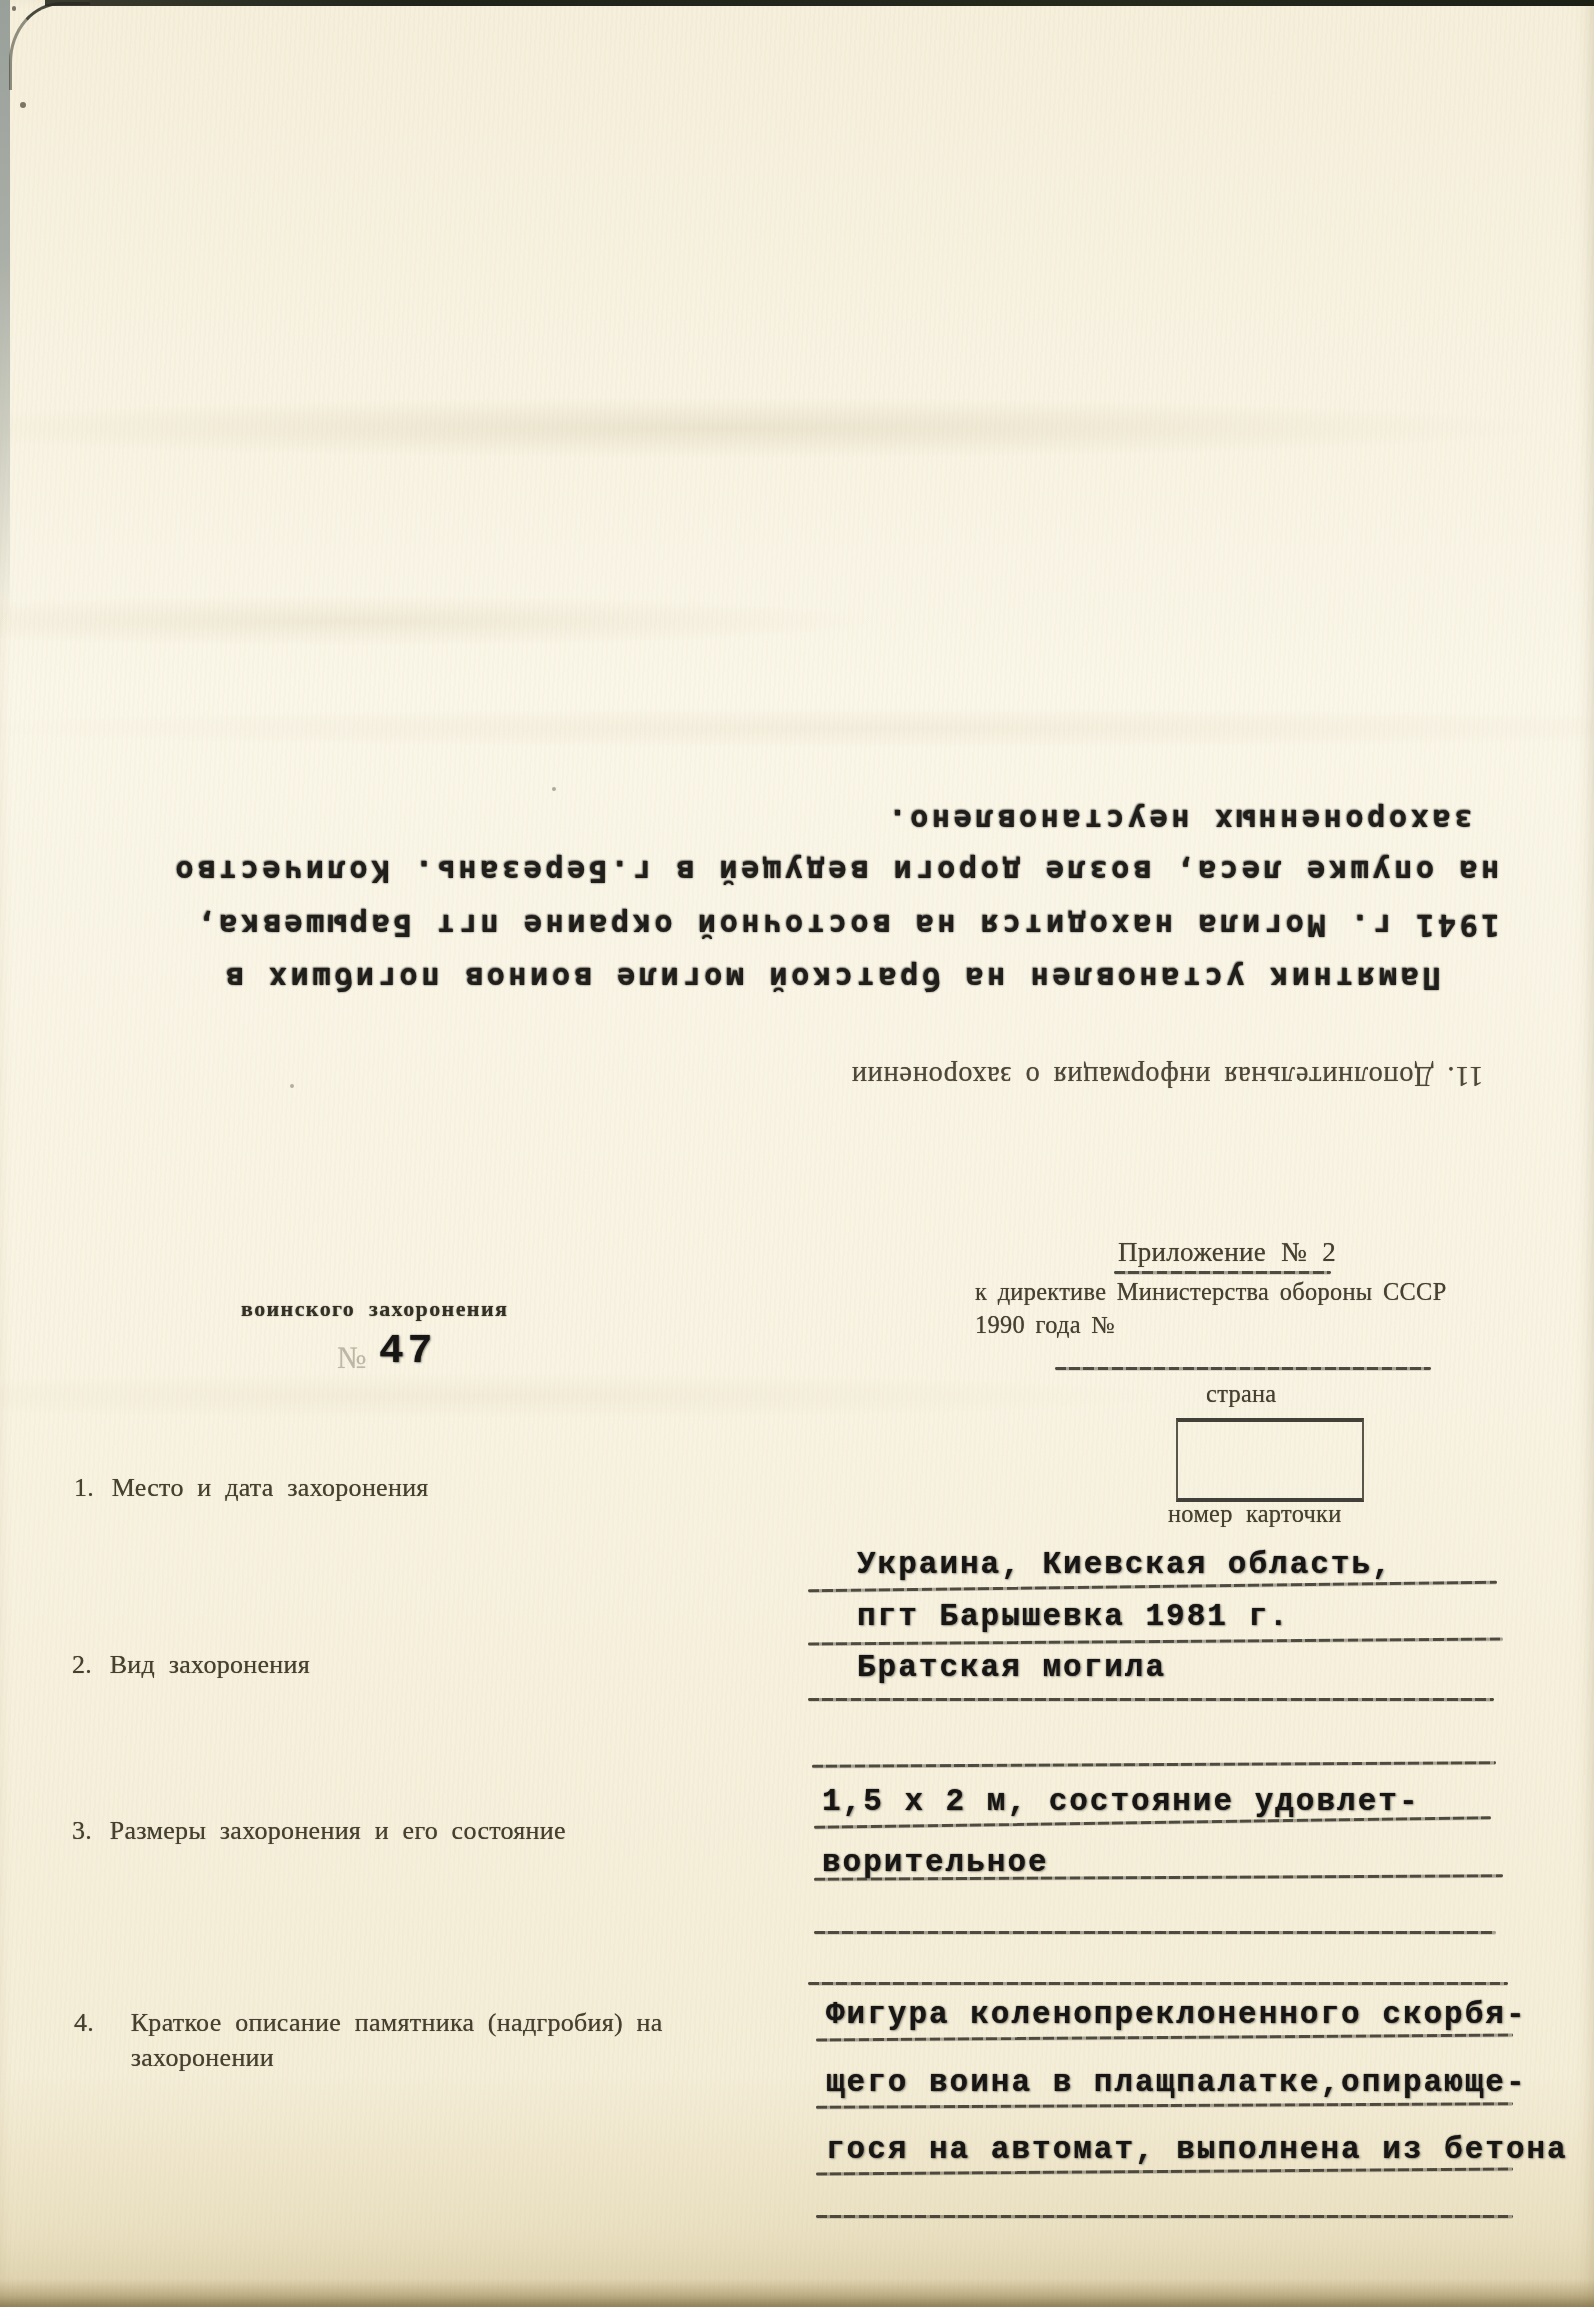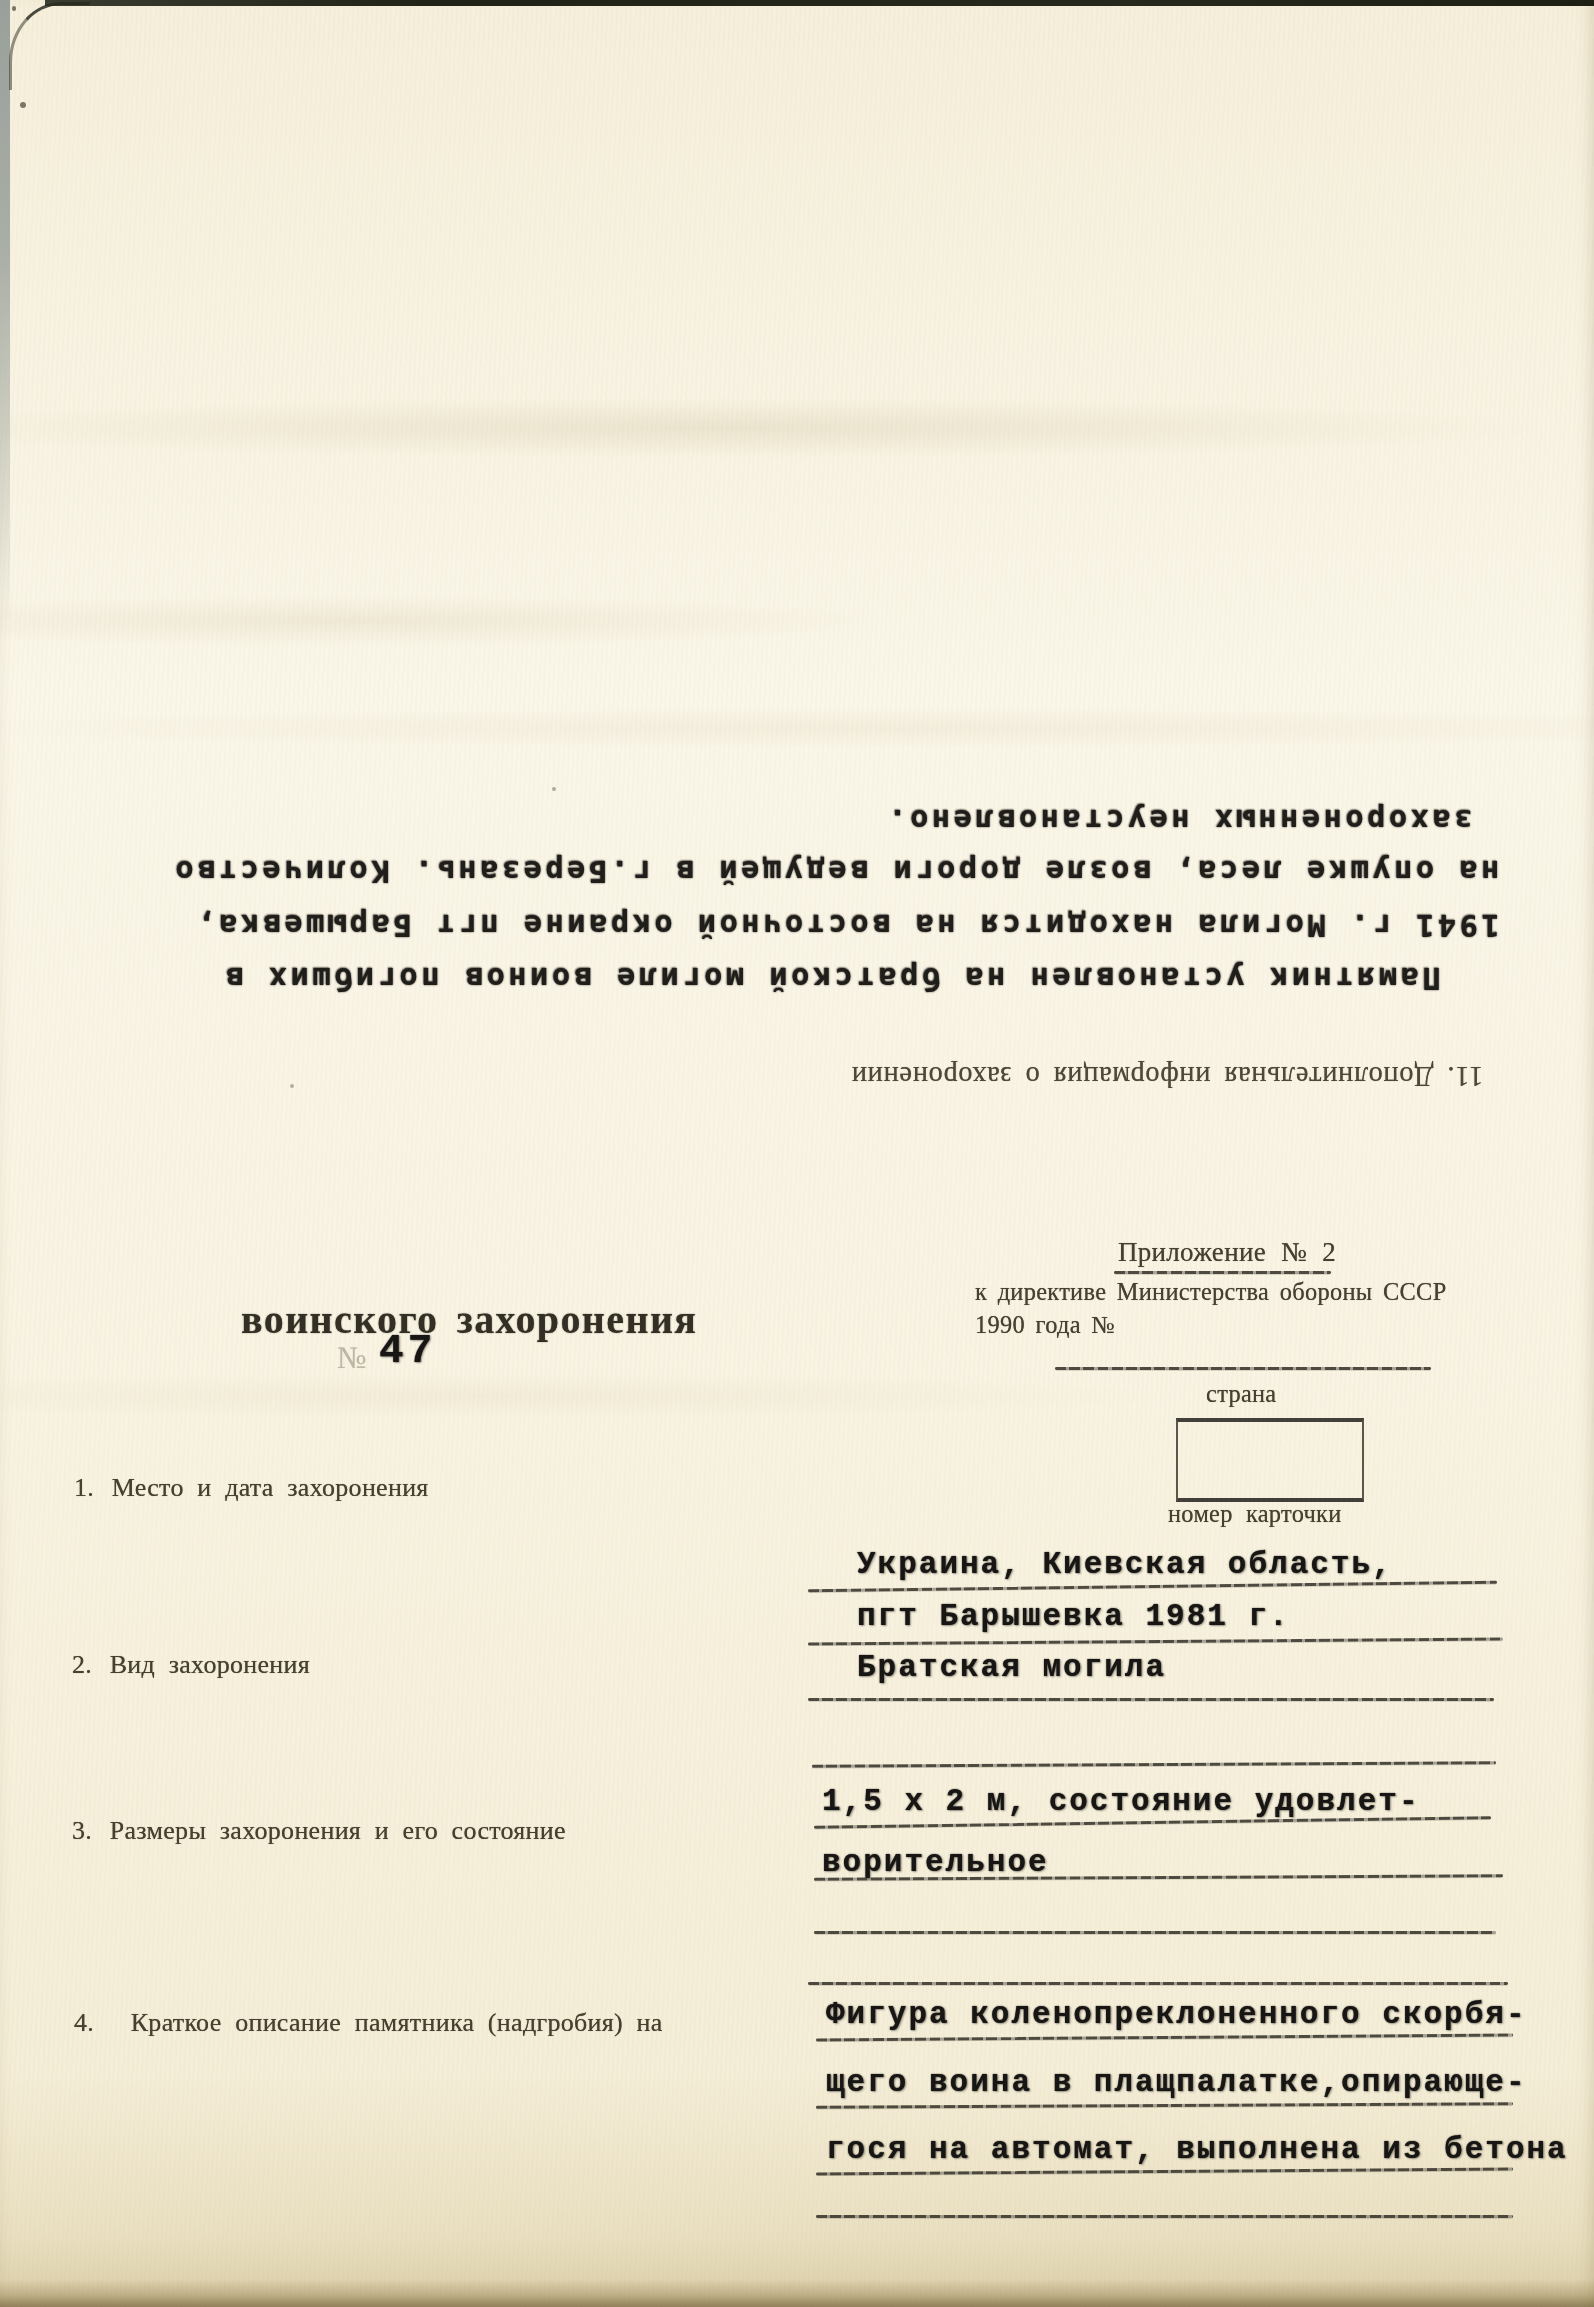--- a/index.html
+++ b/index.html
@@ -68,21 +68,21 @@
   <div class="speck" style="left:552px;top:787px;width:4.1px;height:4.1px;opacity:.6;"></div>
   <div class="speck" style="left:290px;top:1084px;width:4.1px;height:4.1px;opacity:.55;"></div>
   <div class="bottom-band"></div>
 
   <div class="typed-rev" style="right:122px;top:803px;">захороненных неустановлено.</div>
   <div class="typed-rev" style="right:95px;top:854px;">на опушке леса, возле дороги ведущей в г.Березань. Количество</div>
   <div class="typed-rev" style="right:95px;top:908px;">1941 г. Могила находится на восточной окраине пгт Барышевка,</div>
   <div class="typed-rev" style="right:154px;top:961px;">Памятник установлен на братской могиле воинов погибших в</div>
   <div class="print-rev" style="right:112px;top:1060px;">11. Дополнительная информация о захоронении</div>
 
-  <div class="print title" style="left:241px;top:1296px;font-size:40px;letter-spacing:1.4px;word-spacing:6.8px;font-family:Liberation Serif, serif;">воинского захоронения</div>
+  <div class="print title" style="left:241px;top:1296px;font-size:22px;letter-spacing:1.4px;word-spacing:6.8px;font-family:Liberation Serif, serif;">воинского захоронения</div>
   <div class="print" style="left:337px;top:1340px;font-size:31px;opacity:.32;">№</div>
   <div class="typed" style="left:379px;top:1328px;font-size:41px;letter-spacing:4.1px;">47</div>
 
   <div class="print" style="left:1118px;top:1237px;font-size:27px;word-spacing:8.1px;">Приложение № 2</div>
   <div class="rule thick" style="left:1114px;top:1271px;width:217px;"></div>
   <div class="print" style="left:975px;top:1278px;font-size:24.4px;word-spacing:4.1px;font-family:Liberation Serif, serif;">к директиве Министерства обороны СССР</div>
   <div class="print" style="left:975px;top:1311px;font-size:24.4px;word-spacing:4.1px;">1990 года №</div>
 
   <div class="rule thick" style="left:1055px;top:1367px;width:376px;"></div>
   <div class="print" style="left:1206px;top:1380px;font-size:24.4px;">страна</div>
@@ -114,20 +114,21 @@
   <div class="rule" style="left:814px;top:1821px;width:677px;transform:rotate(-0.8deg);"></div>
   <div class="typed" style="left:822px;top:1845px;">ворительное</div>
   <div class="rule" style="left:814px;top:1876px;width:689px;transform:rotate(-0.3deg);"></div>
   <div class="rule" style="left:814px;top:1931px;width:682px;"></div>
   <div class="rule" style="left:808px;top:1982px;width:700px;"></div>
 
   <div class="print field-label" style="left:74px;top:2005px;font-size:26px;line-height:35px;">
     <span class="n">4.</span>
     <span>
       <span class="lbl2">Краткое описание памятника (надгробия) на</span>
+      <span class="lbl2">захоронении</span>
     </span>
   </div>
   <div class="typed" style="left:826px;top:1997px;">Фигура коленопреклоненного скорбя-</div>
   <div class="rule" style="left:816px;top:2036px;width:697px;transform:rotate(-0.4deg);"></div>
   <div class="typed" style="left:826px;top:2065px;">щего воина в плащпалатке,опирающе-</div>
   <div class="rule" style="left:816px;top:2104px;width:697px;transform:rotate(-0.3deg);"></div>
   <div class="typed" style="left:826px;top:2132px;">гося на автомат, выполнена из бетона</div>
   <div class="rule" style="left:816px;top:2170px;width:697px;transform:rotate(-0.4deg);"></div>
   <div class="rule" style="left:816px;top:2215px;width:697px;"></div>
 

